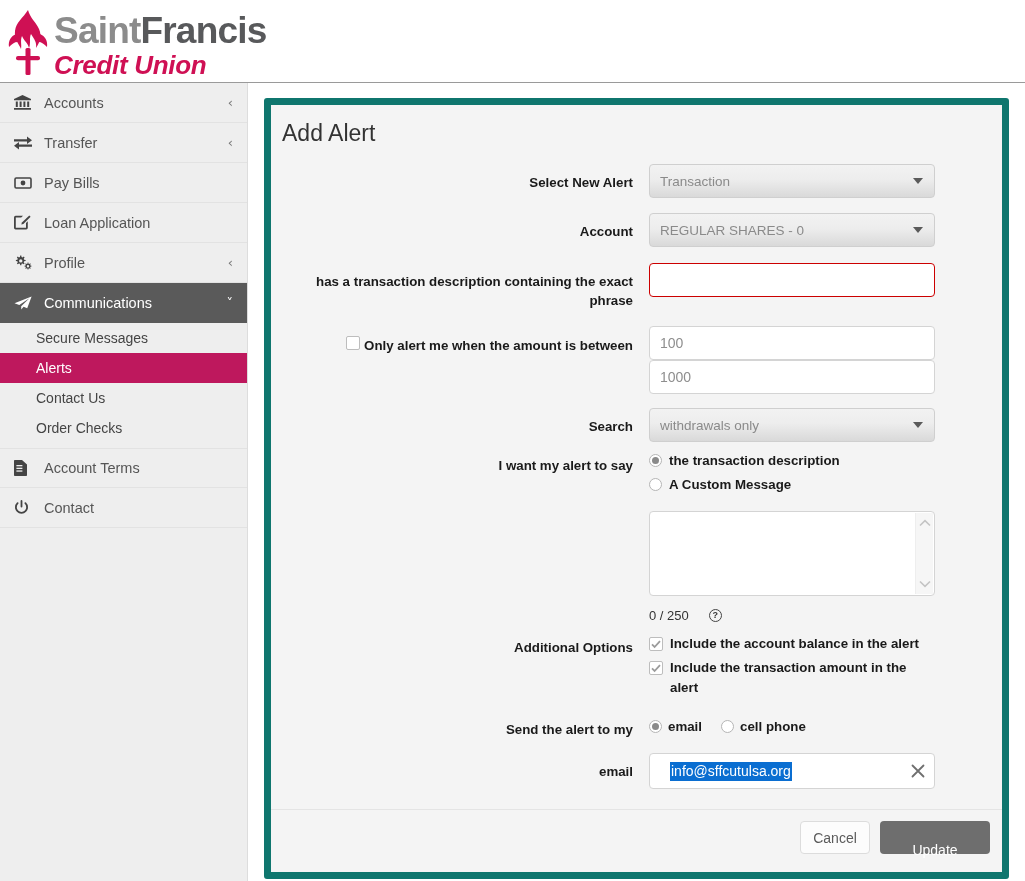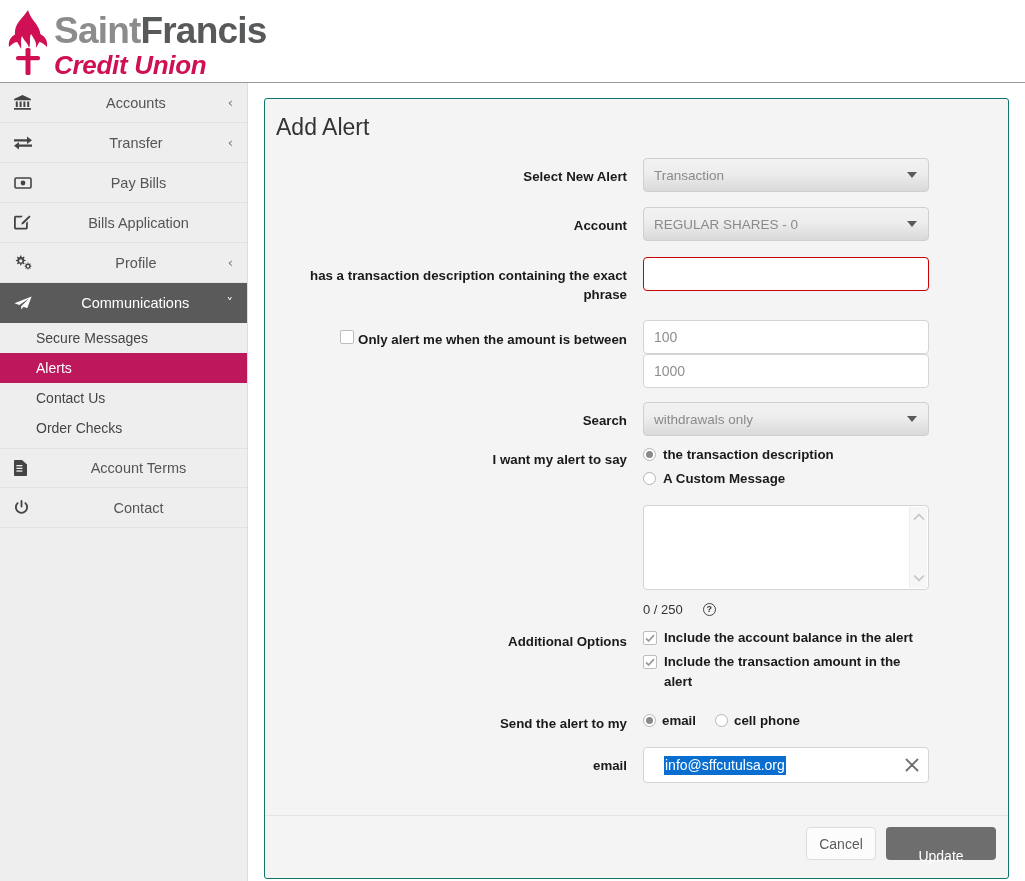--- a/index.html
+++ b/index.html
@@ -36,21 +36,20 @@
     color: #cf1054; line-height: 28px; margin-top: 1px;
     letter-spacing: -0.3px;
   }
 
   
   .sidebar {
     position: absolute; left: 0; top: 83px;
     width: 248px; height: 798px;
     background: #eeeeee;
     border-right: 1px solid #dddddd;
-    text-align: center;
   }
   .nav-item {
     position: relative;
     display: flex; align-items: center;
     height: 40px;
     padding: 0 14px 0 14px;
     border-bottom: 1px solid #e2e2e2;
     color: #555555;
     font-size: 14.5px;
     cursor: pointer;
@@ -89,21 +88,21 @@
   
   .content {
     position: absolute; left: 249px; top: 83px;
     width: 776px; height: 798px;
     background: #ffffff;
     padding: 15px 16px 0 15px;
   }
   .panel {
     width: 745px; height: 781px;
     background: #f4f4f4;
-    border: 1px solid #0f766e;
+    border: 7px solid #0f766e;
     border-radius: 3px;
     position: relative;
   }
   .panel-title {
     font-size: 23px; color: #333333;
     padding: 14px 0 0 11px;
     line-height: 28px;
   }
 
   .form-rows { padding: 17px 0 0 0; }
@@ -333,21 +332,21 @@
     <span class="nav-chevron"></span>
   </div>
 
   <div class="nav-item">
     <span class="nav-icon">
       <svg width="17" height="15" viewBox="0 0 17 15" fill="currentColor">
           <path d="M0 2.4 A1.6 1.6 0 0 1 1.6 0.8 H9 L7.2 2.6 H1.8 v10.2 h10.2 V8 L13.8 6.2 v6.6 A1.6 1.6 0 0 1 12.2 14.4 H1.6 A1.6 1.6 0 0 1 0 12.8 Z"></path>
           <path d="M15.3 0.5 L16.6 1.8 L9.4 9 L7.3 9.6 L7.9 7.5 Z"></path>
         </svg>
     </span>
-    <span class="nav-label">Bills Application</span>
+    <span class="nav-label">Loan Application</span>
     <span class="nav-chevron"></span>
   </div>
 
   <div class="nav-item">
     <span class="nav-icon">
       <svg width="18" height="15" viewBox="0 0 18 15" fill="currentColor">
           <path d="M6.2 0.6 l1.1 0 l.25 1.5 l1.0 .42 l1.25-.9 l.8 .8 l-.9 1.25 l.42 1.0 l1.5 .25 l0 1.1 l-1.5 .25 l-.42 1.0 l.9 1.25 l-.8 .8 l-1.25-.9 l-1.0 .42 l-.25 1.5 l-1.1 0 l-.25-1.5 l-1.0-.42 l-1.25 .9 l-.8-.8 l.9-1.25 l-.42-1.0 l-1.5-.25 l0-1.1 l1.5-.25 l.42-1.0 l-.9-1.25 l.8-.8 l1.25 .9 l1.0-.42 Z M6.75 4.2 a1.7 1.7 0 1 0 0 3.4 a1.7 1.7 0 0 0 0-3.4 Z"></path>
           <path d="M13.6 7.6 l.8 0 l.18 1.05 l.72 .3 l.9-.64 l.57 .57 l-.64 .9 l.3 .72 l1.05 .18 l0 .8 l-1.05 .18 l-.3 .72 l.64 .9 l-.57 .57 l-.9-.64 l-.72 .3 l-.18 1.05 l-.8 0 l-.18-1.05 l-.72-.3 l-.9 .64 l-.57-.57 l.64-.9 l-.3-.72 l-1.05-.18 l0-.8 l1.05-.18 l.3-.72 l-.64-.9 l.57-.57 l.9 .64 l.72-.3 Z M14 10.1 a1.2 1.2 0 1 0 0 2.4 a1.2 1.2 0 0 0 0-2.4 Z"></path>
         </svg>
     </span>

